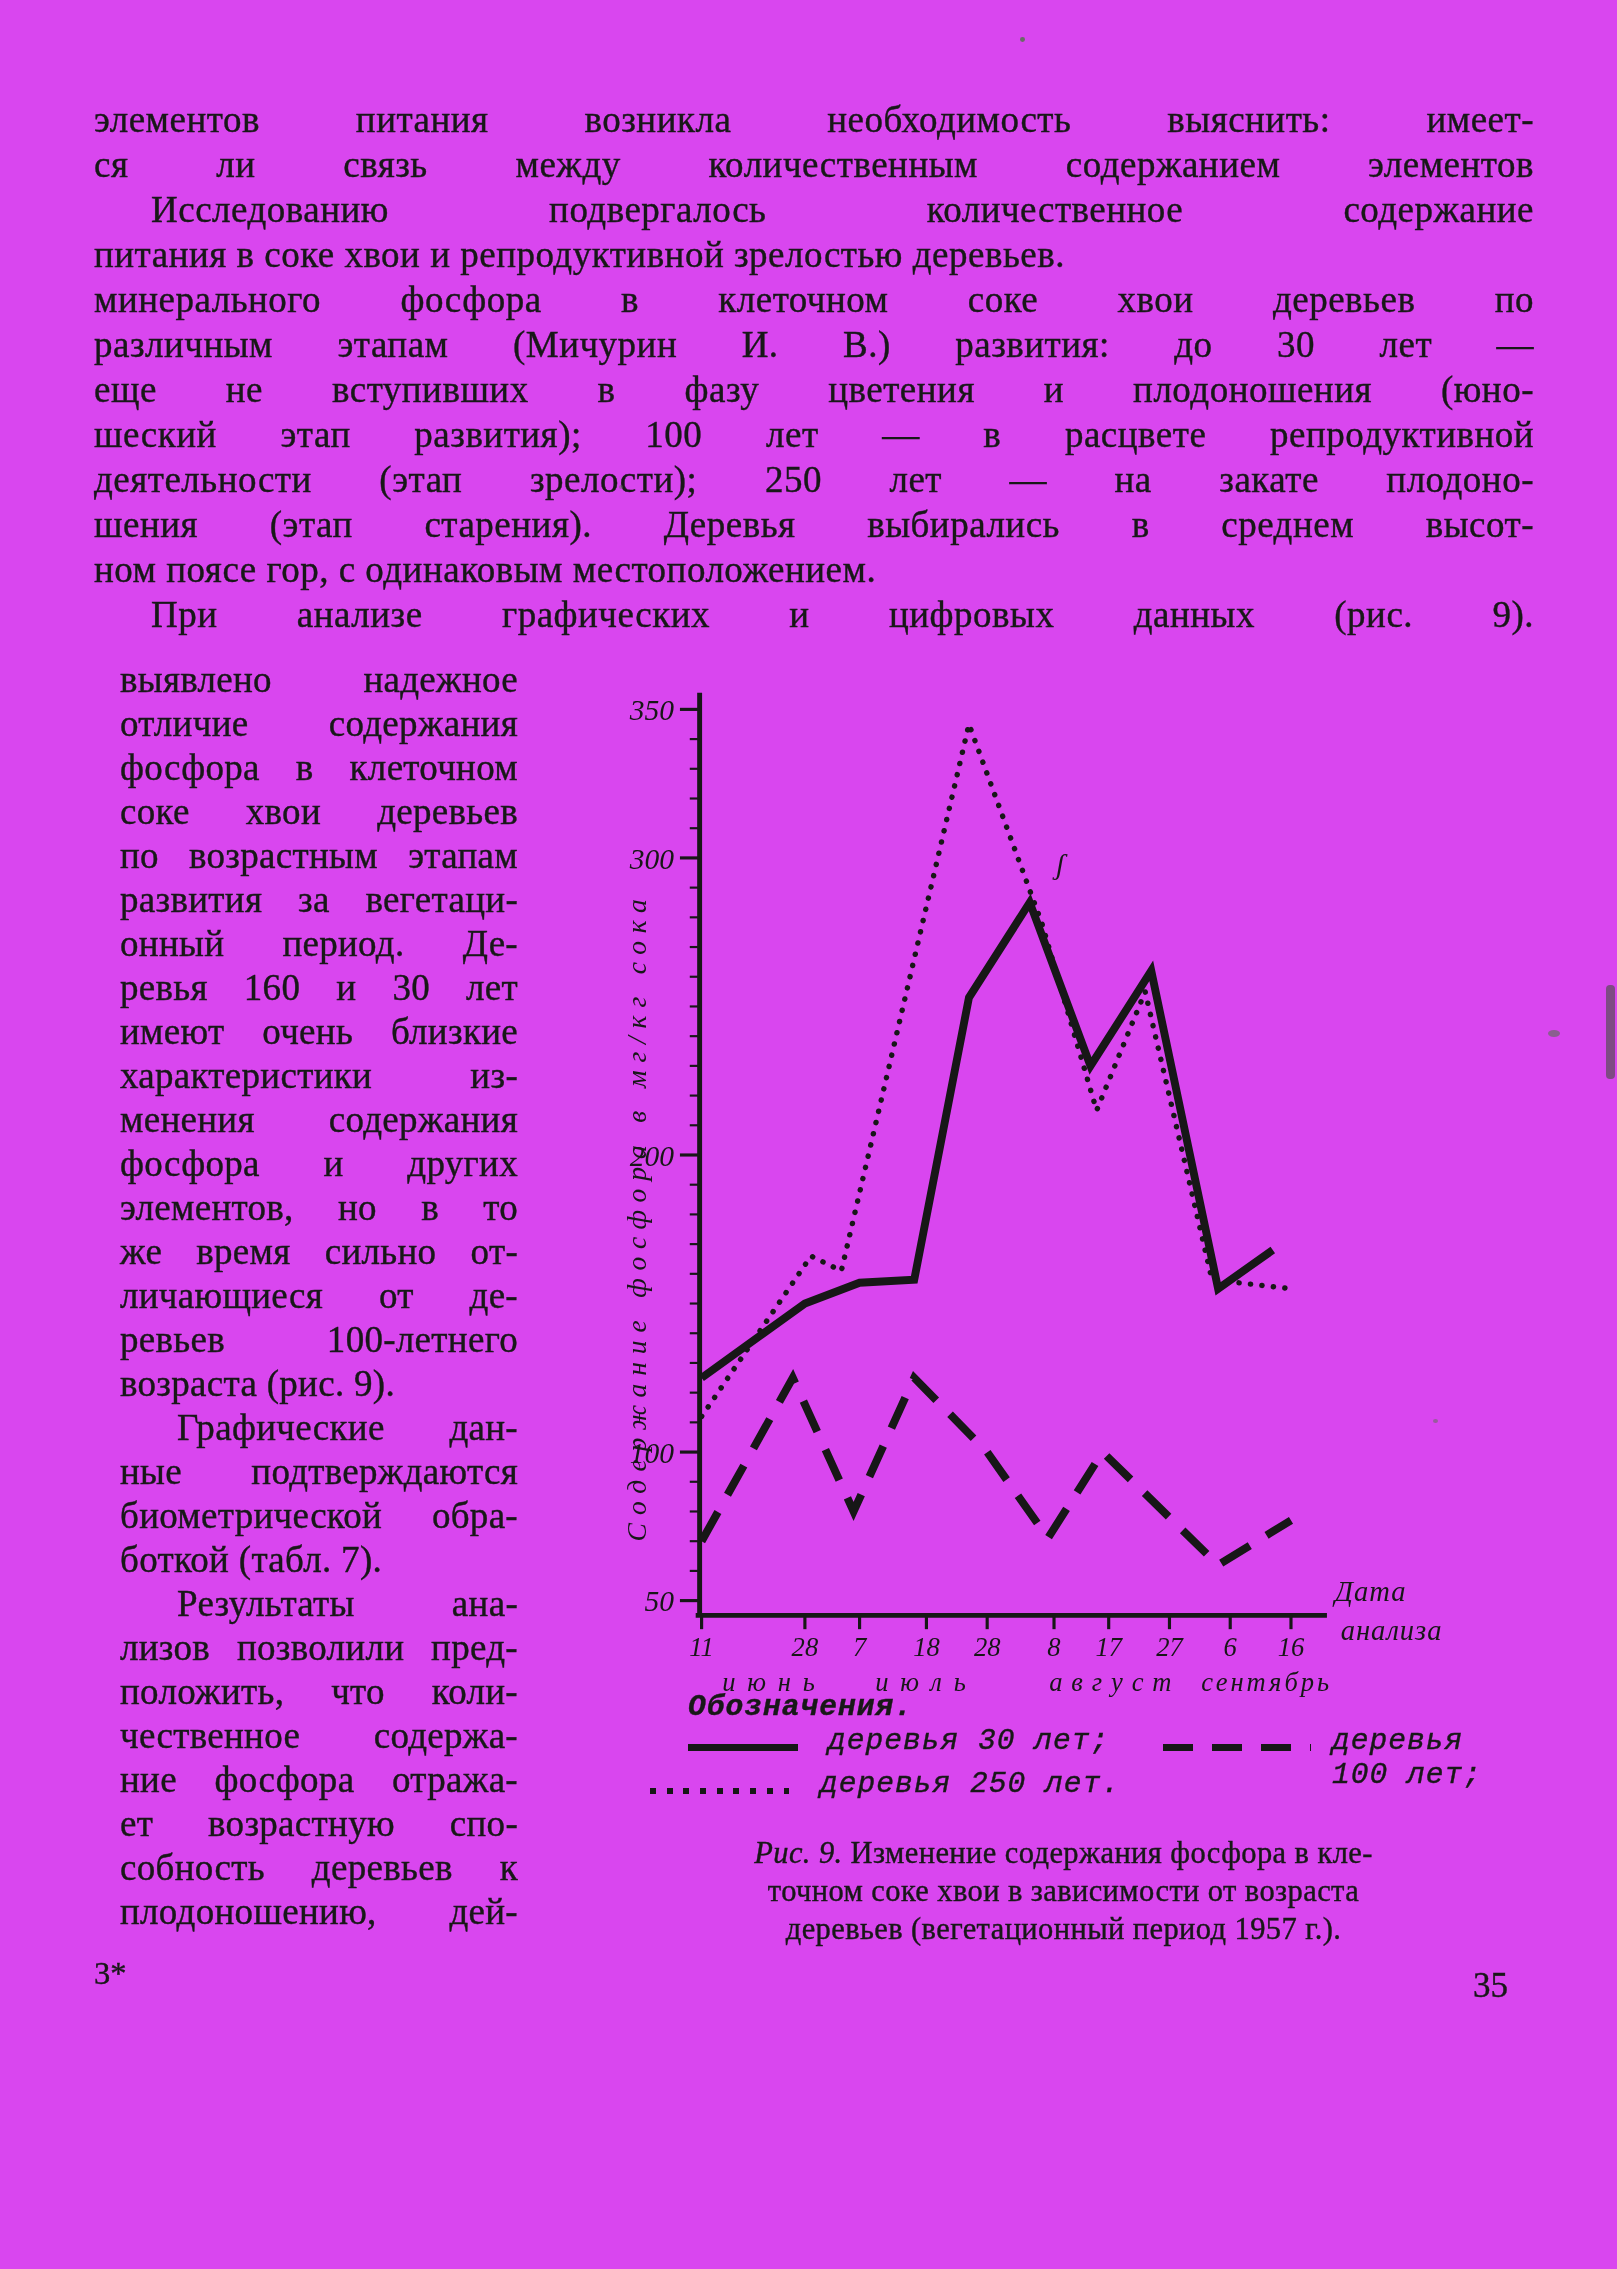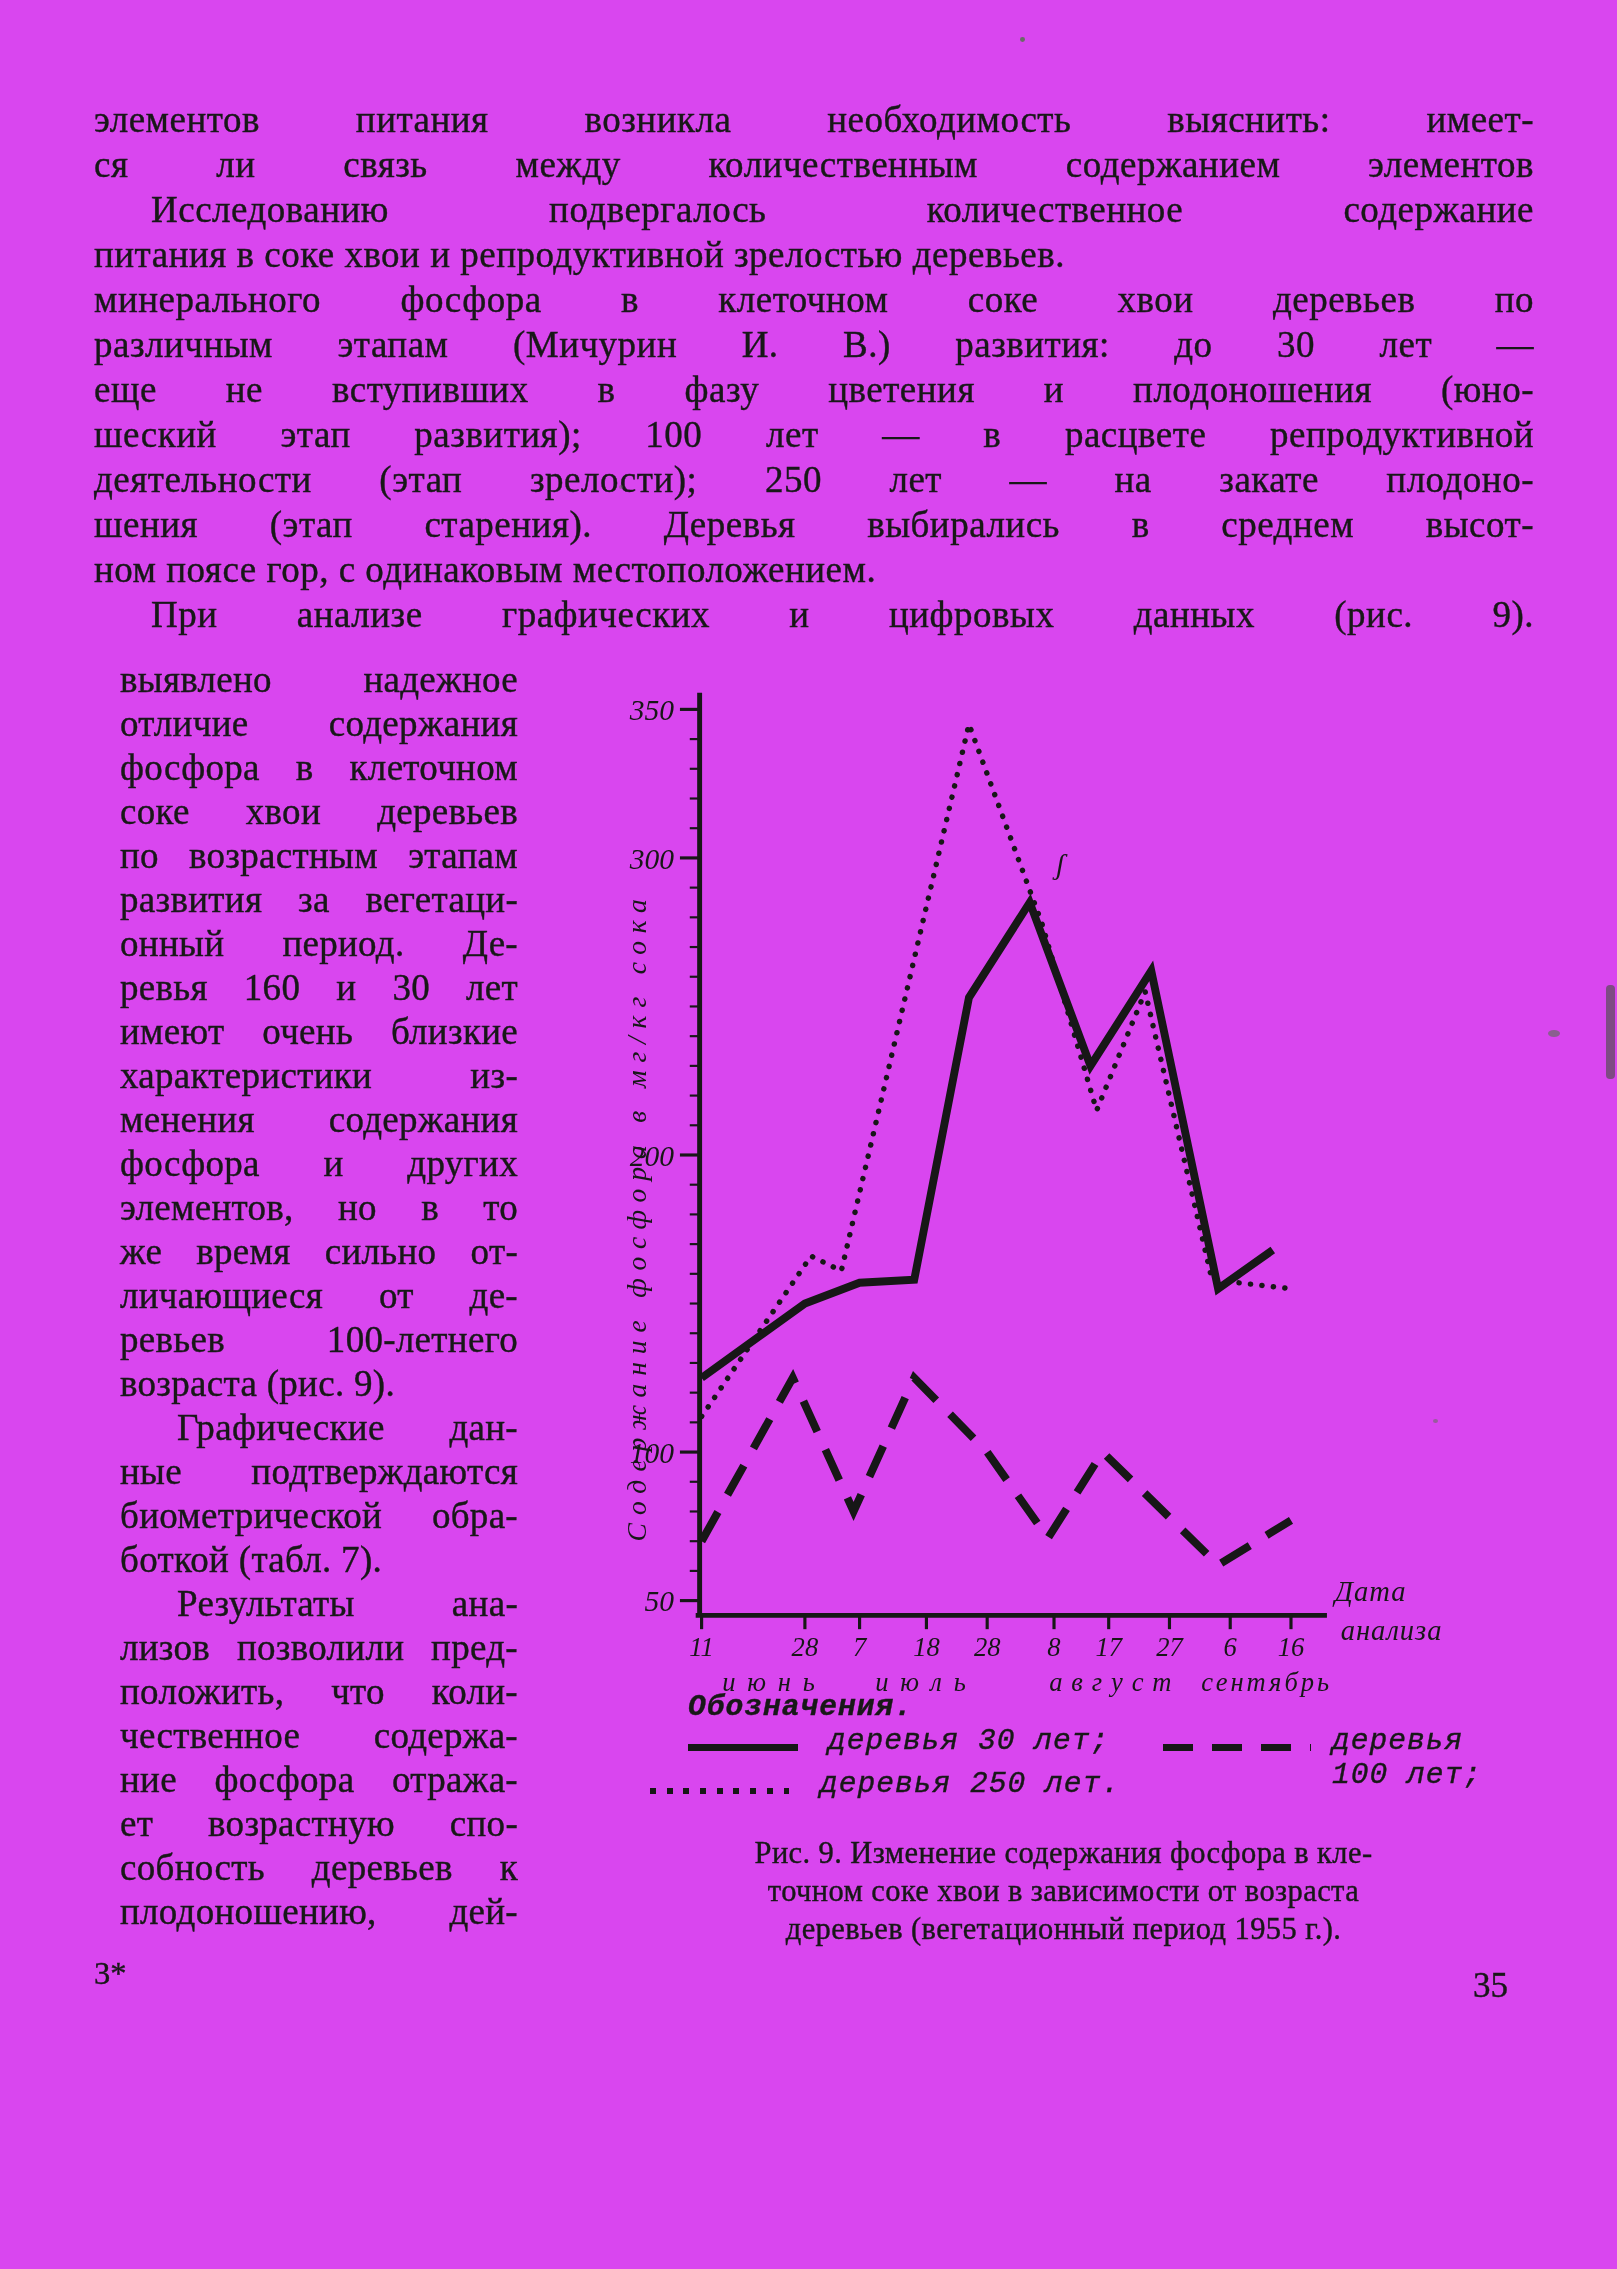--- a/index.html
+++ b/index.html
@@ -25,21 +25,21 @@
   
   .legend{position:absolute;left:611px;top:1690px;width:906px;font-size:29.6px;font-family:Liberation Mono, monospace;}
   .lg-title{margin-left:77px;font-style:italic;font-weight:bold;letter-spacing:1px;}
   .lg-row{position:relative;height:43px;}
   .sw{position:absolute;height:6.9px;background:#171717;top:19.7px;}
   .sw.dash{background:repeating-linear-gradient(90deg,#171717 0 29.6px,transparent 29.6px 49px);}
   .sw.dot{height:5.9px;background:repeating-linear-gradient(90deg,#171717 0 5.9px,transparent 5.9px 16.7px);top:20.7px;}
   .lg-label{position:absolute;top:0;font-style:italic;letter-spacing:1px;}
   
   .caption{position:absolute;left:630px;top:1834px;width:867px;font-size:30.5px;line-height:38px;text-align:center;letter-spacing:0.4px;}
-  .cap-fig{}
+  .cap-fig{font-style:italic;}
   .footnote{position:absolute;left:94px;top:1955px;font-size:32.5px;}
   .pagenum{position:absolute;left:1473px;top:1966px;font-size:35px;}
   
   .speck{position:absolute;background:#6a6a66;border-radius:50%;}
   .edge-mark{position:absolute;left:1606px;top:985px;width:8.9px;height:94px;background:#4d4d49;opacity:.65;border-radius:3.9px;}
 </style>
 </head>
 <body>
 
 <div class="page">
@@ -185,21 +185,21 @@
       <span class="lg-label" style="left:209px;">деревья 250 лет.</span>
     </div>
   </div>
 
   <div class="caption">
     <div>
       <span class="cap-fig">Рис. 9.</span>
       <span>Изменение содержания фосфора в кле-</span>
     </div>
     <div>точном соке хвои в зависимости от возраста</div>
-    <div>деревьев (вегетационный период 1955 г.).</div>
+    <div>деревьев (вегетационный период 1957 г.).</div>
   </div>
 
   <div class="footnote">3*</div>
   <div class="pagenum">35</div>
 
   <div class="edge-mark"></div>
   <div class="speck" style="left:1020px;top:37px;width:4.9px;height:4.9px;"></div>
   <div class="speck" style="left:1548px;top:1030px;width:11.8px;height:6.9px;opacity:.7;"></div>
   <div class="speck" style="left:1433px;top:1419px;width:4.9px;height:3.9px;opacity:.6;"></div>
   <div class="speck" style="left:619px;top:485px;width:3.9px;height:3.9px;opacity:.5;"></div>

